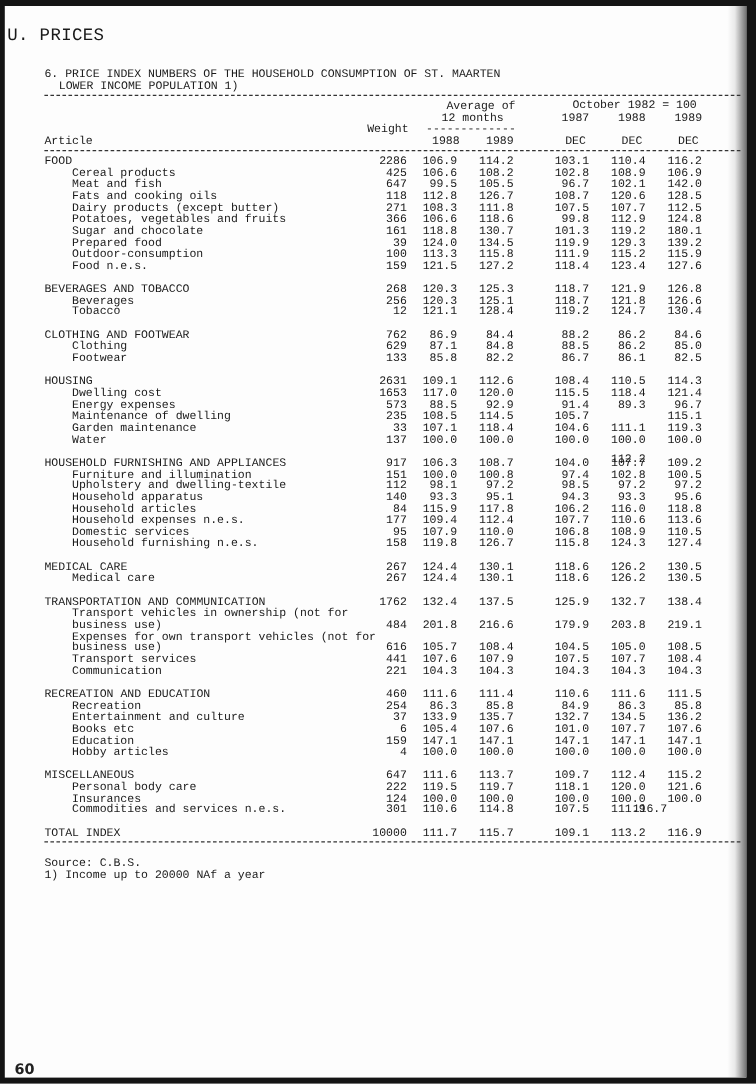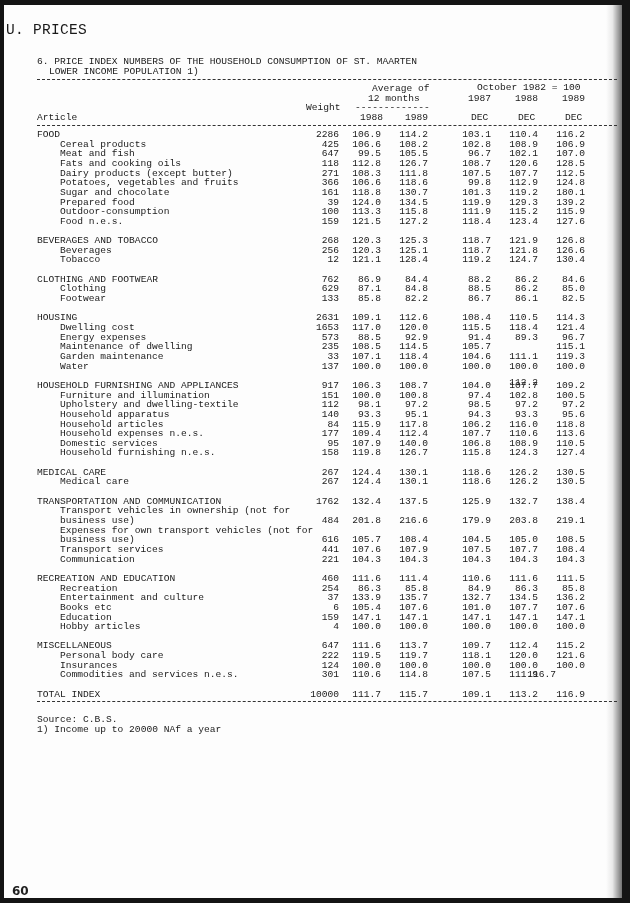--- a/index.html
+++ b/index.html
@@ -63,21 +63,21 @@
       <div class="mono num" style="left:374px; top:134.65px;">108.2</div>
       <div class="mono num" style="left:437px; top:134.65px;">102.8</div>
       <div class="mono num" style="left:484px; top:134.65px;">108.9</div>
       <div class="mono num" style="left:531px; top:134.65px;">106.9</div>
       <div class="mono t" style="left:56px; top:144.3px;">Meat and fish</div>
       <div class="mono num" style="left:285px; top:144.3px;">647</div>
       <div class="mono num" style="left:327px; top:144.3px;">99.5</div>
       <div class="mono num" style="left:374px; top:144.3px;">105.5</div>
       <div class="mono num" style="left:437px; top:144.3px;">96.7</div>
       <div class="mono num" style="left:484px; top:144.3px;">102.1</div>
-      <div class="mono num" style="left:531px; top:144.3px;">107.0</div>
+      <div class="mono num" style="left:531px; top:144.3px;">142.0</div>
       <div class="mono t" style="left:56px; top:153.95000000000002px;">Fats and cooking oils</div>
       <div class="mono num" style="left:285px; top:153.95000000000002px;">118</div>
       <div class="mono num" style="left:327px; top:153.95000000000002px;">112.8</div>
       <div class="mono num" style="left:374px; top:153.95000000000002px;">126.7</div>
       <div class="mono num" style="left:437px; top:153.95000000000002px;">108.7</div>
       <div class="mono num" style="left:484px; top:153.95000000000002px;">120.6</div>
       <div class="mono num" style="left:531px; top:153.95000000000002px;">128.5</div>
       <div class="mono t" style="left:56px; top:163.60000000000002px;">Dairy products (except butter)</div>
       <div class="mono num" style="left:285px; top:163.60000000000002px;">271</div>
       <div class="mono num" style="left:327px; top:163.60000000000002px;">108.3</div>
@@ -242,21 +242,21 @@
       <div class="mono t" style="left:56px; top:424.1499999999997px;">Household expenses n.e.s.</div>
       <div class="mono num" style="left:285px; top:424.1499999999997px;">177</div>
       <div class="mono num" style="left:327px; top:424.1499999999997px;">109.4</div>
       <div class="mono num" style="left:374px; top:424.1499999999997px;">112.4</div>
       <div class="mono num" style="left:437px; top:424.1499999999997px;">107.7</div>
       <div class="mono num" style="left:484px; top:424.1499999999997px;">110.6</div>
       <div class="mono num" style="left:531px; top:424.1499999999997px;">113.6</div>
       <div class="mono t" style="left:56px; top:433.79999999999967px;">Domestic services</div>
       <div class="mono num" style="left:285px; top:433.79999999999967px;">95</div>
       <div class="mono num" style="left:327px; top:433.79999999999967px;">107.9</div>
-      <div class="mono num" style="left:374px; top:433.79999999999967px;">140.0</div>
+      <div class="mono num" style="left:374px; top:433.79999999999967px;">110.0</div>
       <div class="mono num" style="left:437px; top:433.79999999999967px;">106.8</div>
       <div class="mono num" style="left:484px; top:433.79999999999967px;">108.9</div>
       <div class="mono num" style="left:531px; top:433.79999999999967px;">110.5</div>
       <div class="mono t" style="left:56px; top:443.44999999999965px;">Household furnishing n.e.s.</div>
       <div class="mono num" style="left:285px; top:443.44999999999965px;">158</div>
       <div class="mono num" style="left:327px; top:443.44999999999965px;">119.8</div>
       <div class="mono num" style="left:374px; top:443.44999999999965px;">126.7</div>
       <div class="mono num" style="left:437px; top:443.44999999999965px;">115.8</div>
       <div class="mono num" style="left:484px; top:443.44999999999965px;">124.3</div>
       <div class="mono num" style="left:531px; top:443.44999999999965px;">127.4</div>

